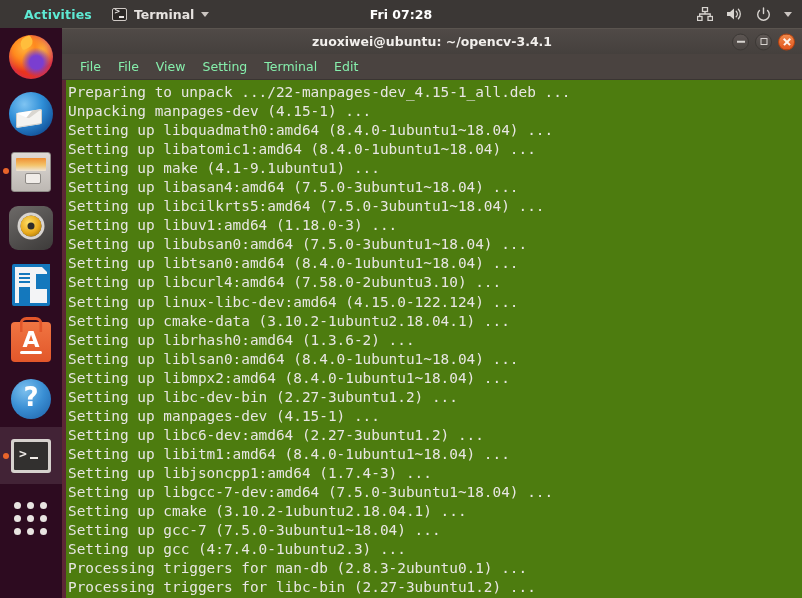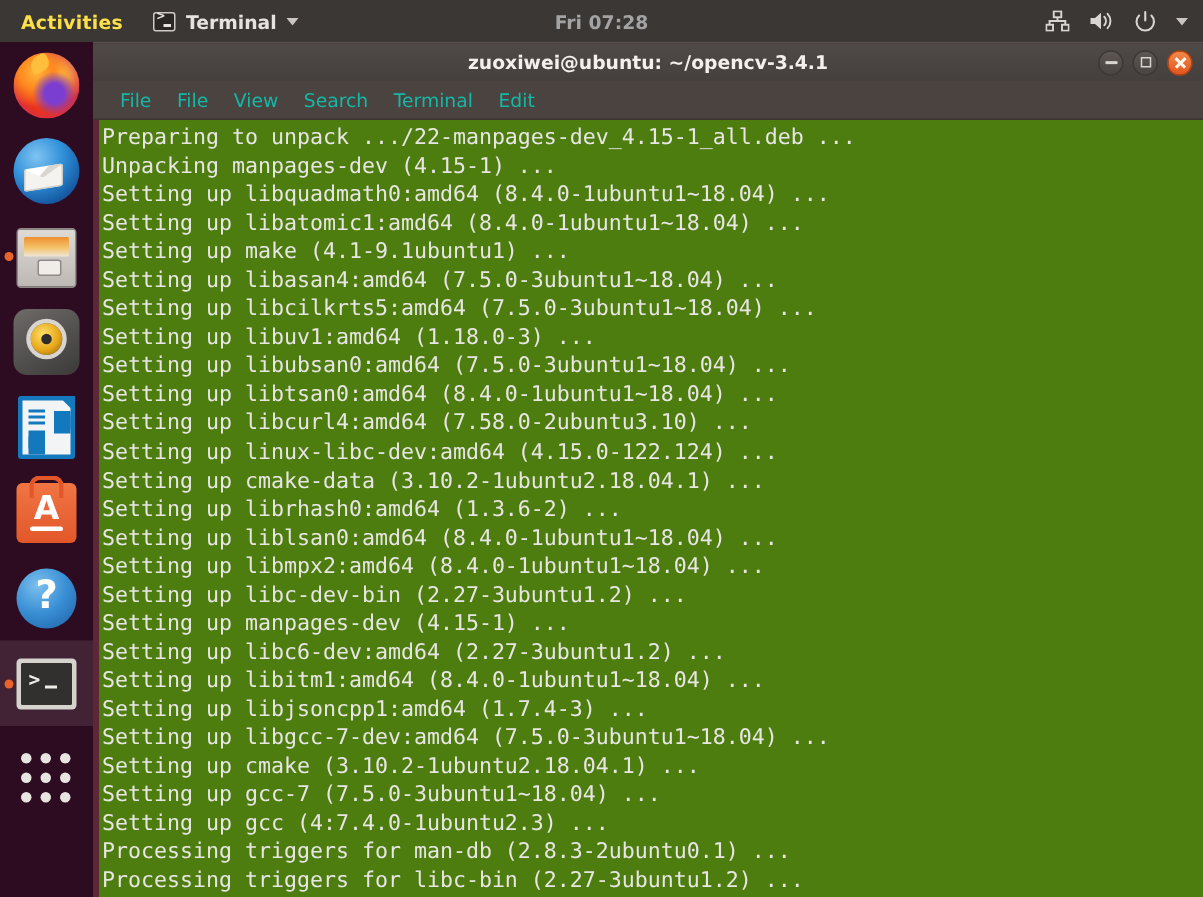--- a/index.html
+++ b/index.html
@@ -11,39 +11,39 @@
   #screen { position: relative; width: 802px; height: 598px; overflow: hidden; }
 
   
   #topbar {
     position: absolute; left: 0; top: 0; width: 802px; height: 28px;
     background: #3b3735;
     display: flex; align-items: center;
     font-size: 12.5px; font-weight: bold; color: #e6e2df;
     z-index: 40;
   }
-  .tb-activities { padding: 0 12px 0 14px; color: #fde047; letter-spacing: .2px; }
+  .tb-activities { padding: 0 12px 0 24px; color: #5eead4; letter-spacing: .2px; }
   .tb-app { display: flex; align-items: center; gap: 7px; padding: 0 8px; }
   .tb-appicon {
     width: 15px; height: 13px; border: 1.5px solid #cfc9c5; border-radius: 2px;
     background: #2b2725; position: relative; flex: none;
   }
   .tb-appicon::before {
     content: ">"; position: absolute; left: 1.5px; top: -2.5px;
     font-size: 9px; color: #e8e4e1; font-family: "DejaVu Sans Mono", monospace;
   }
   .tb-appicon::after {
     content: ""; position: absolute; left: 6px; bottom: 2px;
     width: 5px; height: 1.5px; background: #e8e4e1;
   }
   .tb-caret {
     width: 0; height: 0; border-left: 4.5px solid transparent;
     border-right: 4.5px solid transparent; border-top: 5px solid #cbc5c1;
   }
-  .tb-clock { position: absolute; left: 50%; transform: translateX(-50%); color: #a3a3a3; }
+  .tb-clock { position: absolute; left: 50%; transform: translateX(-50%); color: #ffffff; }
   .tb-right {
     position: absolute; right: 10px; display: flex; align-items: center; gap: 13px;
   }
   .tb-right svg { display: block; }
 
   
   #dock {
     position: absolute; left: 0; top: 28px; width: 62px; height: 570px;
     background: #2d0b20; z-index: 35;
     display: flex; flex-direction: column; align-items: center;
@@ -235,21 +235,21 @@
   .wbtn .cl-g { width: 9px; height: 9px; }
   .wbtn .cl-g::before, .wbtn .cl-g::after {
     content: ""; position: absolute; left: 0; top: 4px; width: 9px; height: 1.6px; background: #fff3ea;
   }
   .wbtn .cl-g::before { transform: rotate(45deg); }
   .wbtn .cl-g::after  { transform: rotate(-45deg); }
 
   #menubar {
     height: 26px; flex: none; background: #4a4340;
     display: flex; align-items: center; padding-left: 18px; gap: 17px;
-    font-size: 12.5px; color: #14b8a6;
+    font-size: 12.5px; color: #86efac;
     border-bottom: 1px solid #3a3532;
   }
   #menubar span { cursor: default; }
 
   #terminal {
     flex: 1 1 auto; background: #4d7c0f; position: relative; overflow: hidden;
     border-left: 4px solid #5c2736;
   }
   #termtext {
     padding: 3px 0 0 2px;
@@ -358,21 +358,21 @@
         <span class="wbtn close">
             <span class="g cl-g"></span>
           </span>
       </div>
     </div>
 
     <div id="menubar">
       <span>File</span>
       <span>File</span>
       <span>View</span>
-      <span>Search</span>
+      <span>Setting</span>
       <span>Terminal</span>
       <span>Edit</span>
     </div>
 
     <div id="terminal">
       <div id="termtext"><div class="tline">Preparing to unpack .../22-manpages-dev_4.15-1_all.deb ...</div><div class="tline">Unpacking manpages-dev (4.15-1) ...</div><div class="tline">Setting up libquadmath0:amd64 (8.4.0-1ubuntu1~18.04) ...</div><div class="tline">Setting up libatomic1:amd64 (8.4.0-1ubuntu1~18.04) ...</div><div class="tline">Setting up make (4.1-9.1ubuntu1) ...</div><div class="tline">Setting up libasan4:amd64 (7.5.0-3ubuntu1~18.04) ...</div><div class="tline">Setting up libcilkrts5:amd64 (7.5.0-3ubuntu1~18.04) ...</div><div class="tline">Setting up libuv1:amd64 (1.18.0-3) ...</div><div class="tline">Setting up libubsan0:amd64 (7.5.0-3ubuntu1~18.04) ...</div><div class="tline">Setting up libtsan0:amd64 (8.4.0-1ubuntu1~18.04) ...</div><div class="tline">Setting up libcurl4:amd64 (7.58.0-2ubuntu3.10) ...</div><div class="tline">Setting up linux-libc-dev:amd64 (4.15.0-122.124) ...</div><div class="tline">Setting up cmake-data (3.10.2-1ubuntu2.18.04.1) ...</div><div class="tline">Setting up librhash0:amd64 (1.3.6-2) ...</div><div class="tline">Setting up liblsan0:amd64 (8.4.0-1ubuntu1~18.04) ...</div><div class="tline">Setting up libmpx2:amd64 (8.4.0-1ubuntu1~18.04) ...</div><div class="tline">Setting up libc-dev-bin (2.27-3ubuntu1.2) ...</div><div class="tline">Setting up manpages-dev (4.15-1) ...</div><div class="tline">Setting up libc6-dev:amd64 (2.27-3ubuntu1.2) ...</div><div class="tline">Setting up libitm1:amd64 (8.4.0-1ubuntu1~18.04) ...</div><div class="tline">Setting up libjsoncpp1:amd64 (1.7.4-3) ...</div><div class="tline">Setting up libgcc-7-dev:amd64 (7.5.0-3ubuntu1~18.04) ...</div><div class="tline">Setting up cmake (3.10.2-1ubuntu2.18.04.1) ...</div><div class="tline">Setting up gcc-7 (7.5.0-3ubuntu1~18.04) ...</div><div class="tline">Setting up gcc (4:7.4.0-1ubuntu2.3) ...</div><div class="tline">Processing triggers for man-db (2.8.3-2ubuntu0.1) ...</div><div class="tline">Processing triggers for libc-bin (2.27-3ubuntu1.2) ...</div><div class="tline"></div></div>
     </div>
   </div>
 </div>
 

